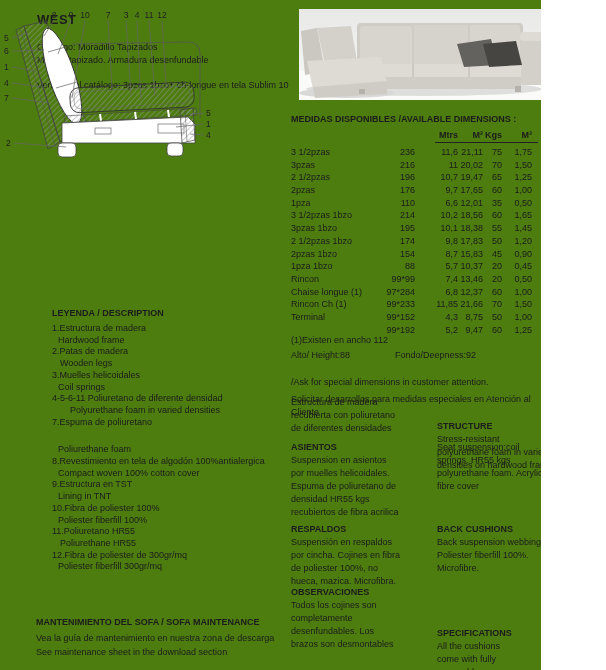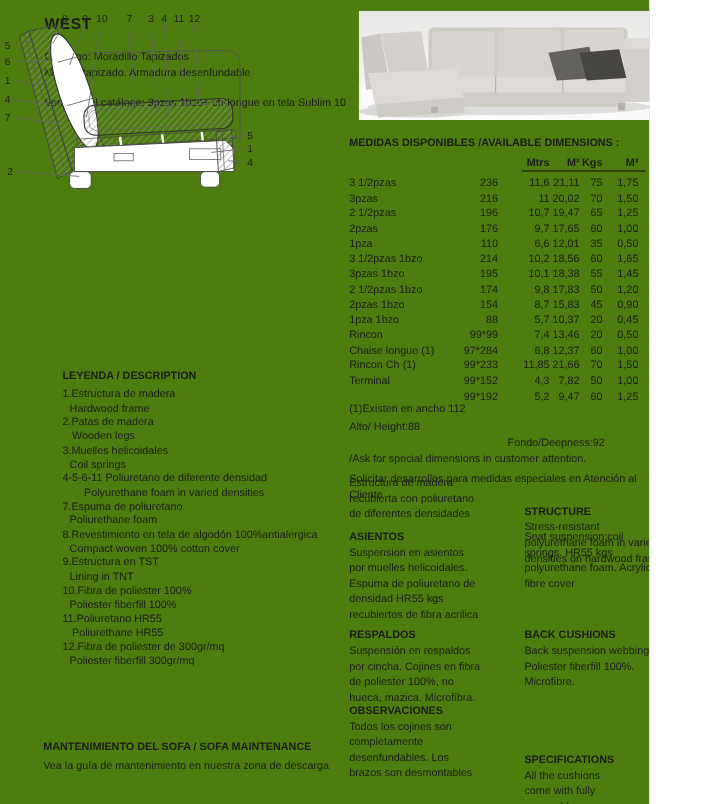--- a/index.html
+++ b/index.html
@@ -30,28 +30,28 @@
   #dim-body{left:291px;top:146px;width:241px;}
   .t-row{display:grid;grid-template-columns:90px 34px 43px 25px 19px 30px;height:12.7px;
          font-size:9px;line-height:12.7px;}
   .t-cell{white-space:nowrap;}
   .t-cell.c0{text-align:left;}
   .t-cell.c1,.t-cell.c2,.t-cell.c3,.t-cell.c4,.t-cell.c5{text-align:right;}
   #dim-head .t-row{height:13px;}
   
   #dim-note{left:291px;top:334px;}
   #dim-alto{left:291px;top:349px;}
-  #dim-fondo{left:395px;top:363px;margin-left:28px;}
+  #dim-fondo{left:395px;top:349px;}
   #dim-special-es{left:291px;top:348px;margin-top:45px;}
   #dim-special-en{left:291px;top:376px;}
   
   #legend{left:52px;top:308px;width:250px;}
   #legend-title{font-size:9px;margin-bottom:5px;}
   .lg-line{font-size:9px;line-height:11.7px;white-space:nowrap;}
-  .lg-line.gap{margin-top:0;}
+  .lg-line.gap{margin-top:16px;}
   
   .spec-es{position:absolute;left:291px;width:142px;}
   .spec-en{position:absolute;left:437px;width:158px;}
   .spec-title{font-weight:bold;font-size:9px;line-height:13px;}
   .spec-body{font-size:9px;line-height:13px;}
   
   #maint-title{left:36px;top:616px;}
   #maint-es{left:36px;top:632px;}
   #maint-en{left:36px;top:646px;}
 </style>
@@ -302,21 +302,21 @@
         <span class="t-cell c1">99*233</span>
         <span class="t-cell c2">11,85</span>
         <span class="t-cell c3">21,66</span>
         <span class="t-cell c4">70</span>
         <span class="t-cell c5">1,50</span>
       </div>
       <div class="t-row">
         <span class="t-cell c0">Terminal</span>
         <span class="t-cell c1">99*152</span>
         <span class="t-cell c2">4,3</span>
-        <span class="t-cell c3">7,82</span>
+        <span class="t-cell c3">8,75</span>
         <span class="t-cell c4">50</span>
         <span class="t-cell c5">1,00</span>
       </div>
       <div class="t-row">
         <span class="t-cell c0"></span>
         <span class="t-cell c1">99*192</span>
         <span class="t-cell c2">5,2</span>
         <span class="t-cell c3">9,47</span>
         <span class="t-cell c4">60</span>
         <span class="t-cell c5">1,25</span>
@@ -405,14 +405,15 @@
         <div class="spec-title">SPECIFICATIONS</div>
         <div class="spec-body pre">All the cushions
 come with fully
 removable covers.
 Arms are removable</div>
       </div>
     </div>
 
   <div id="maint-title" class="abs fs9 b">MANTENIMIENTO DEL SOFA / SOFA MAINTENANCE</div>
   <div id="maint-es" class="abs fs9">Vea la guía de mantenimiento en nuestra zona de descarga</div>
+  <div id="maint-en" class="abs fs9">See maintenance sheet in the download section</div>
 
 </div>
 
 </body></html>

